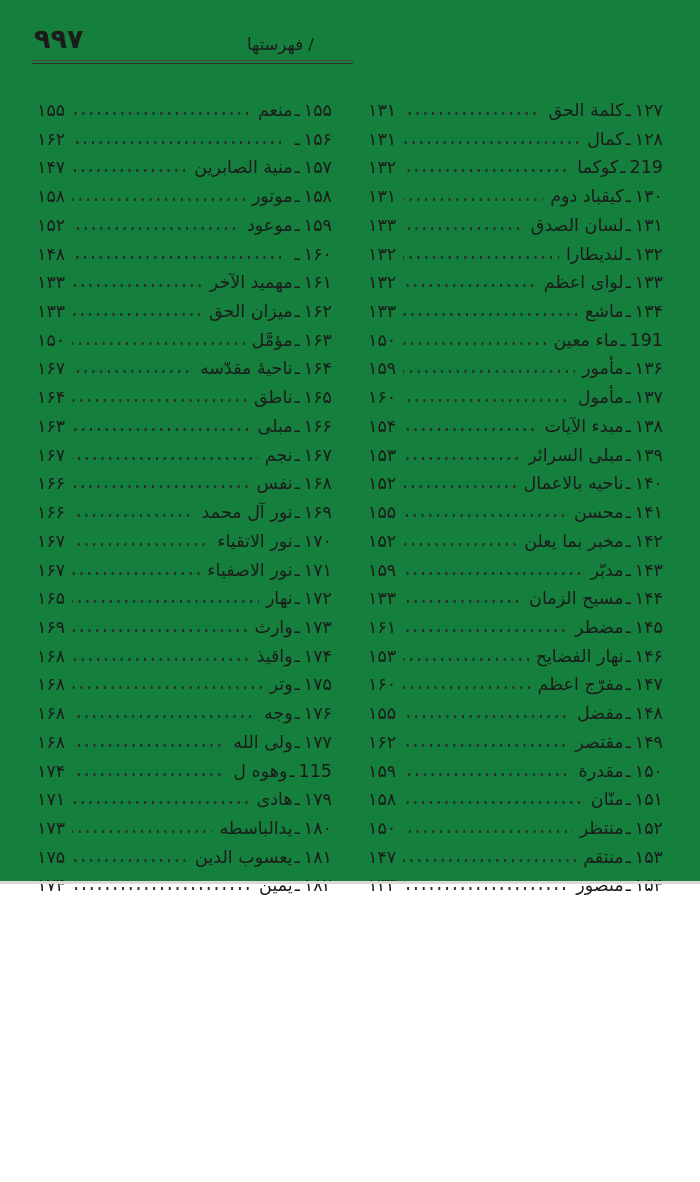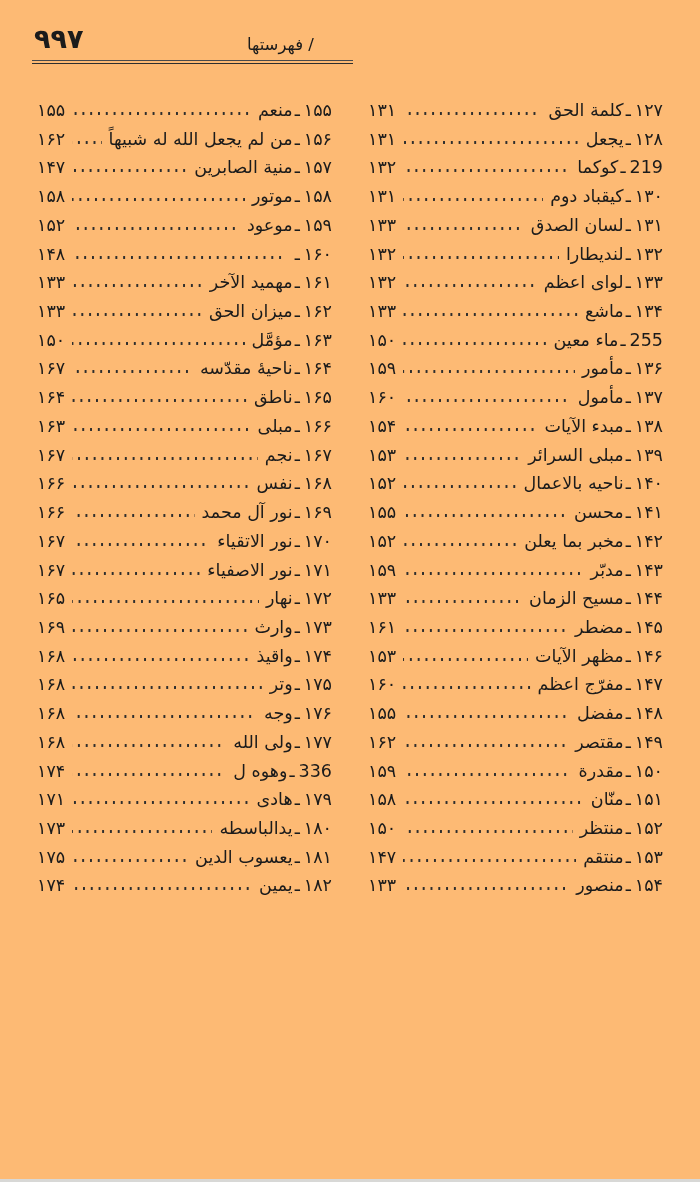--- a/index.html
+++ b/index.html
@@ -10,22 +10,22 @@
   body {
     width: 700px;
     height: 1182px;
     font-family: "DejaVu Sans", sans-serif;
     color: #1b1b1b;
     overflow: hidden;
   }
   .sheet {
     position: relative;
     width: 700px;
-    height: 1182px;
-    background: #fdba74;
+    height: 884px;
+    background: #15803d;
   }
 
   
   .page-num {
     position: absolute;
     left: 34px;
     top: 24px;
     font-size: 27px;
     font-weight: bold;
     line-height: 1.1;
@@ -127,21 +127,21 @@
         <div class="entry">
           <span class="num">۱۲۷</span>
           <span class="sep">ـ</span>
           <span class="term">كلمة الحق</span>
           <span class="leader"></span>
           <span class="page-ref">۱۳۱</span>
         </div>
         <div class="entry">
           <span class="num">۱۲۸</span>
           <span class="sep">ـ</span>
-          <span class="term">يجعل</span>
+          <span class="term">كمال</span>
           <span class="leader"></span>
           <span class="page-ref">۱۳۱</span>
         </div>
         <div class="entry">
           <span class="num">219</span>
           <span class="sep">ـ</span>
           <span class="term">كوكما</span>
           <span class="leader"></span>
           <span class="page-ref">۱۳۲</span>
         </div>
@@ -174,21 +174,21 @@
           <span class="page-ref">۱۳۲</span>
         </div>
         <div class="entry">
           <span class="num">۱۳۴</span>
           <span class="sep">ـ</span>
           <span class="term">ماشع</span>
           <span class="leader"></span>
           <span class="page-ref">۱۳۳</span>
         </div>
         <div class="entry">
-          <span class="num">255</span>
+          <span class="num">191</span>
           <span class="sep">ـ</span>
           <span class="term">ماء معين</span>
           <span class="leader"></span>
           <span class="page-ref">۱۵۰</span>
         </div>
         <div class="entry">
           <span class="num">۱۳۶</span>
           <span class="sep">ـ</span>
           <span class="term">مأمور</span>
           <span class="leader"></span>
@@ -253,21 +253,21 @@
         <div class="entry">
           <span class="num">۱۴۵</span>
           <span class="sep">ـ</span>
           <span class="term">مضطر</span>
           <span class="leader"></span>
           <span class="page-ref">۱۶۱</span>
         </div>
         <div class="entry">
           <span class="num">۱۴۶</span>
           <span class="sep">ـ</span>
-          <span class="term">مظهر الآيات</span>
+          <span class="term">نهار الفضايح</span>
           <span class="leader"></span>
           <span class="page-ref">۱۵۳</span>
         </div>
         <div class="entry">
           <span class="num">۱۴۷</span>
           <span class="sep">ـ</span>
           <span class="term">مفرّج اعظم</span>
           <span class="leader"></span>
           <span class="page-ref">۱۶۰</span>
         </div>
@@ -325,21 +325,20 @@
         <div class="entry">
           <span class="num">۱۵۵</span>
           <span class="sep">ـ</span>
           <span class="term">منعم</span>
           <span class="leader"></span>
           <span class="page-ref">۱۵۵</span>
         </div>
         <div class="entry">
           <span class="num">۱۵۶</span>
           <span class="sep">ـ</span>
-          <span class="term">من لم يجعل الله له شبيهاً</span>
           <span class="leader"></span>
           <span class="page-ref">۱۶۲</span>
         </div>
         <div class="entry">
           <span class="num">۱۵۷</span>
           <span class="sep">ـ</span>
           <span class="term">منية الصابرين</span>
           <span class="leader"></span>
           <span class="page-ref">۱۴۷</span>
         </div>
@@ -476,21 +475,21 @@
           <span class="page-ref">۱۶۸</span>
         </div>
         <div class="entry">
           <span class="num">۱۷۷</span>
           <span class="sep">ـ</span>
           <span class="term">ولى الله</span>
           <span class="leader"></span>
           <span class="page-ref">۱۶۸</span>
         </div>
         <div class="entry">
-          <span class="num">336</span>
+          <span class="num">115</span>
           <span class="sep">ـ</span>
           <span class="term">وهوه ل</span>
           <span class="leader"></span>
           <span class="page-ref">۱۷۴</span>
         </div>
         <div class="entry">
           <span class="num">۱۷۹</span>
           <span class="sep">ـ</span>
           <span class="term">هادى</span>
           <span class="leader"></span>

